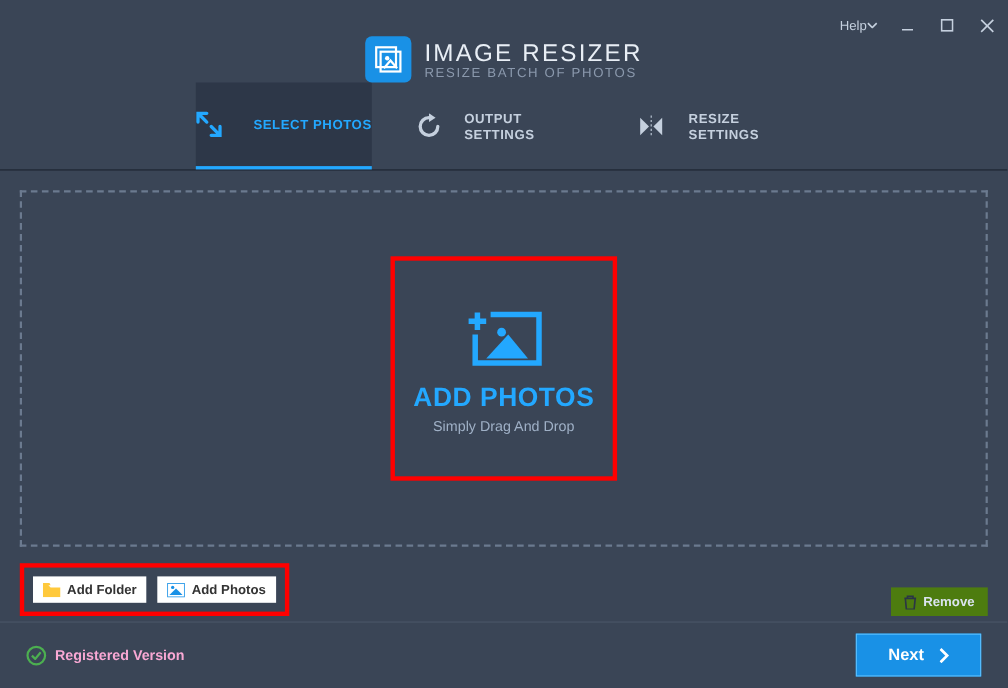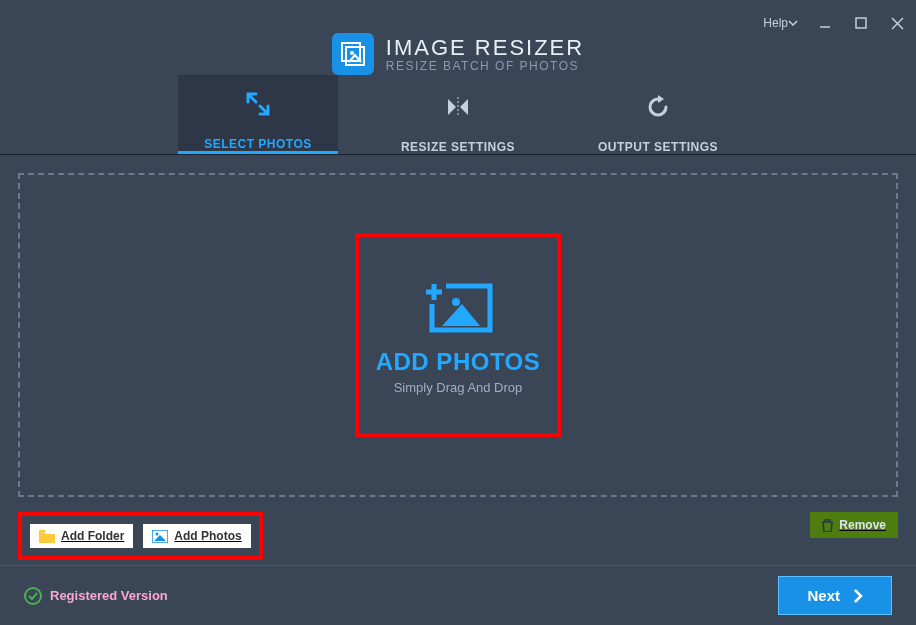--- a/index.html
+++ b/index.html
@@ -9,32 +9,32 @@
     .titlebar-content { display: flex; align-items: center; gap: 12px; margin-top: -6px; }
     .app-logo { width: 42px; height: 42px; background: #1991e6; border-radius: 6px; display: flex; align-items: center; justify-content: center; }
     .app-title-group { display: flex; flex-direction: column; }
     .app-title { color: #e8eef5; font-size: 22px; font-weight: 400; letter-spacing: 2px; }
     .app-subtitle { color: #8b99ad; font-size: 12px; letter-spacing: 1.5px; margin-top: -2px; }
     .window-controls { position: absolute; right: 10px; top: 14px; display: flex; align-items: center; gap: 18px; }
     .help-menu { color: #c5d0de; font-size: 12px; display: flex; align-items: center; gap: 0; cursor: pointer; }
     .win-btn { color: #c5d0de; cursor: pointer; font-size: 14px; display: flex; align-items: center; justify-content: center; width: 18px; height: 18px; }
     
     .tabs-row { height: 80px; display: flex; justify-content: center; gap: 40px; border-bottom: 1px solid #1a222e; }
-    .tab { width: 160px; display: flex; flex-direction: column; align-items: center; justify-content: flex-end; gap: 20px; cursor: pointer; color: #c5d0de; }
+    .tab { width: 160px; display: flex; align-items: center; justify-content: space-between; gap: 20px; cursor: pointer; color: #c5d0de; }
     .tab.active { background: #2d3748; border-bottom: 3px solid #23a8ff; color: #23a8ff; }
     .tab-icon { height: 26px; display: flex; align-items: center; justify-content: center; }
     .tab-label { font-size: 12px; font-weight: 600; letter-spacing: 0.5px; }
     
     .content-area { position: relative; padding: 18px 18px 0 18px; }
     .dropzone { border: 2px dashed #6b7a8f; height: 324px; display: flex; align-items: center; justify-content: center; }
     .add-photos-card { border: 4px solid #ff0000; width: 206px; height: 204px; display: flex; flex-direction: column; align-items: center; justify-content: center; cursor: pointer; }
     .add-photos-label { color: #23a8ff; font-size: 24px; font-weight: 700; letter-spacing: 0.5px; margin-top: 8px; }
     .add-photos-hint { color: #9fb0c6; font-size: 13px; margin-top: 4px; }
     
-    .buttons-row { position: absolute; left: 18px; right: 18px; top: 512px; display: flex; align-items: flex-start; text-decoration: underline; }
+    .buttons-row { position: absolute; left: 18px; right: 18px; top: 512px; display: flex; align-items: flex-end; }
     .highlight-group { border: 4px solid #ff0000; padding: 8px; display: flex; gap: 10px; }
     .white-btn { background: #ffffff; color: #333; font-size: 12px; font-weight: 600; padding: 5px 9px; display: flex; align-items: center; gap: 6px; cursor: pointer; border: none; }
     .spacer { flex: 1; }
     .grey-btn { background: #4d7c0f; color: #dbe4f0; font-size: 12px; font-weight: 600; padding: 6px 12px; display: flex; align-items: center; gap: 6px; cursor: pointer; border: none; }
     .grey-btn + .grey-btn { margin-left: 10px; }
     
     .footer { position: absolute; bottom: 0; left: 0; right: 0; height: 60px; border-top: 1px solid #4a5668; display: flex; align-items: center; padding: 0 24px; }
     .registered { display: flex; align-items: center; gap: 8px; color: #f9a8d4; font-size: 13px; font-weight: 600; }
     .check-circle { width: 18px; height: 18px; border: 2px solid #4caf50; border-radius: 50%; display: flex; align-items: center; justify-content: center; }
     .next-btn { margin-left: auto; background: #1991e6; color: #fff; font-size: 15px; font-weight: 600; padding: 10px 28px; display: flex; align-items: center; gap: 14px; cursor: pointer; border: 1px solid #5ac0ff; }
@@ -90,36 +90,36 @@
     <div class="tab-icon">
       <svg width="24" height="24" viewBox="0 0 24 24">
         <path d="M2 10 L2 2 L10 2 M4 4 L10 10" fill="none" stroke="#23a8ff" stroke-width="3" stroke-linecap="round"></path>
         <path d="M22 14 L22 22 L14 22 M20 20 L14 14" fill="none" stroke="#23a8ff" stroke-width="3" stroke-linecap="round"></path>
       </svg>
     </div>
     <div class="tab-label">SELECT PHOTOS</div>
   </div>
   <div class="tab">
     <div class="tab-icon">
+      <svg width="24" height="24" viewBox="0 0 24 24">
+        <path d="M 20 12 A 8 8 0 1 1 12 4" fill="none" stroke="#c5d0de" stroke-width="3" stroke-linecap="round"></path>
+        <path d="M12 0 L18 4 L12 8 Z" fill="#c5d0de"></path>
+      </svg>
+    </div>
+    <div class="tab-label">OUTPUT SETTINGS</div>
+  </div>
+  <div class="tab">
+    <div class="tab-icon">
       <svg width="28" height="24" viewBox="0 0 28 24">
         <path d="M4 4 L12 12 L4 20 Z" fill="#c5d0de"></path>
         <path d="M24 4 L16 12 L24 20 Z" fill="#c5d0de"></path>
         <line x1="14" y1="2" x2="14" y2="22" stroke="#c5d0de" stroke-width="1" stroke-dasharray="2,2"></line>
       </svg>
     </div>
     <div class="tab-label">RESIZE SETTINGS</div>
-  </div>
-  <div class="tab">
-    <div class="tab-icon">
-      <svg width="24" height="24" viewBox="0 0 24 24">
-        <path d="M 20 12 A 8 8 0 1 1 12 4" fill="none" stroke="#c5d0de" stroke-width="3" stroke-linecap="round"></path>
-        <path d="M12 0 L18 4 L12 8 Z" fill="#c5d0de"></path>
-      </svg>
-    </div>
-    <div class="tab-label">OUTPUT SETTINGS</div>
   </div>
 </div>
 
 <div class="content-area">
   <div class="dropzone">
     <div class="add-photos-card">
       <svg width="80" height="64" viewBox="0 0 80 64">
         <line x1="16" y1="8" x2="16" y2="24" stroke="#23a8ff" stroke-width="5"></line>
         <line x1="8" y1="16" x2="24" y2="16" stroke="#23a8ff" stroke-width="5"></line>
         <polyline points="28,10 72,10 72,54 14,54 14,28" fill="none" stroke="#23a8ff" stroke-width="5"></polyline>

